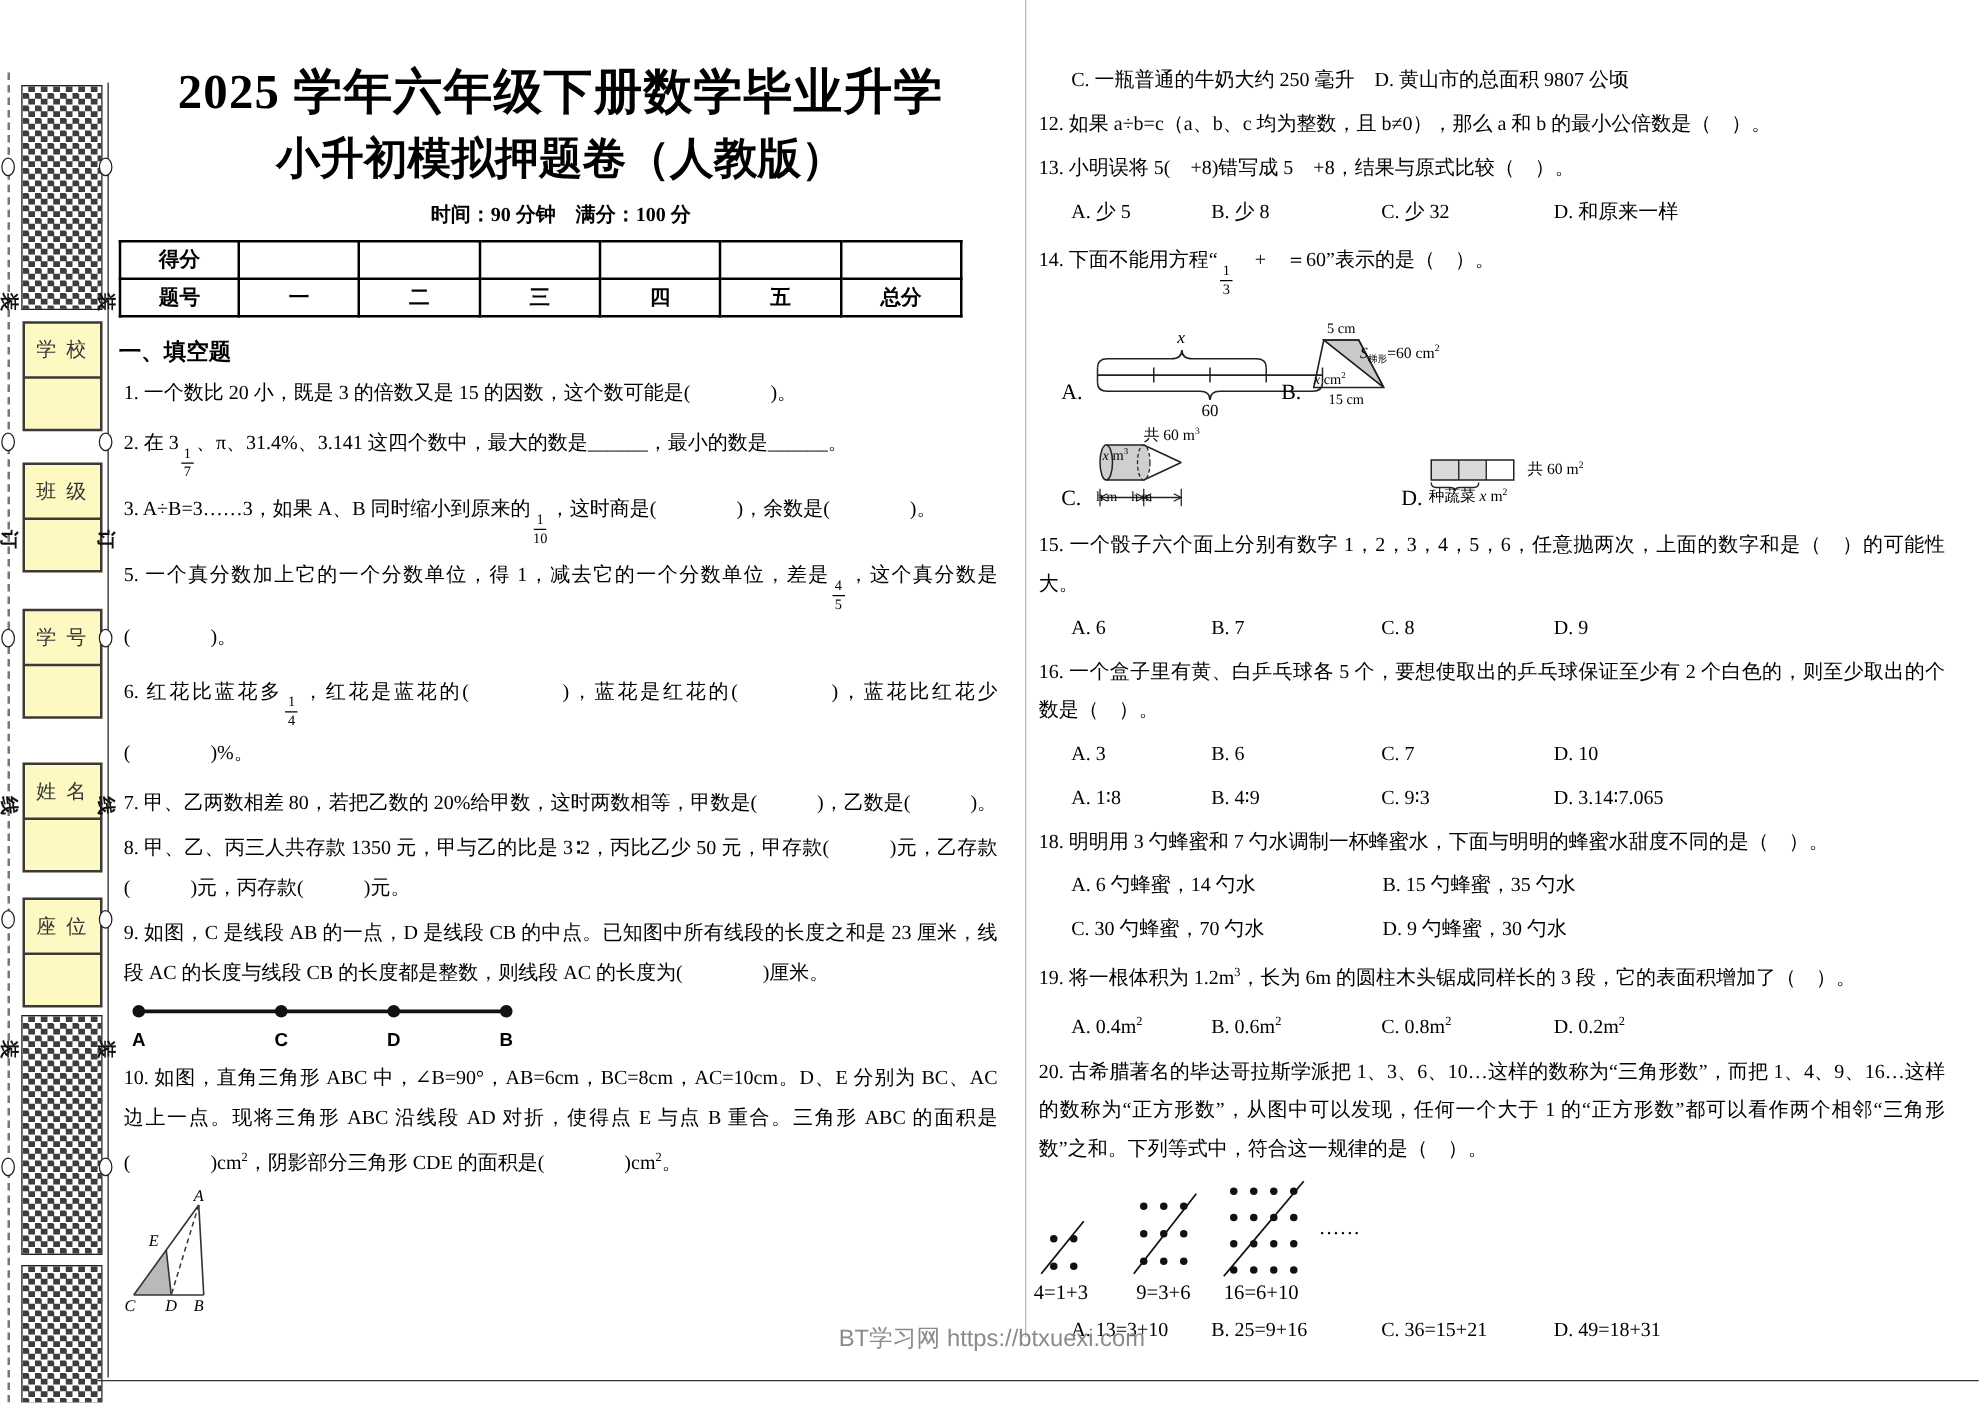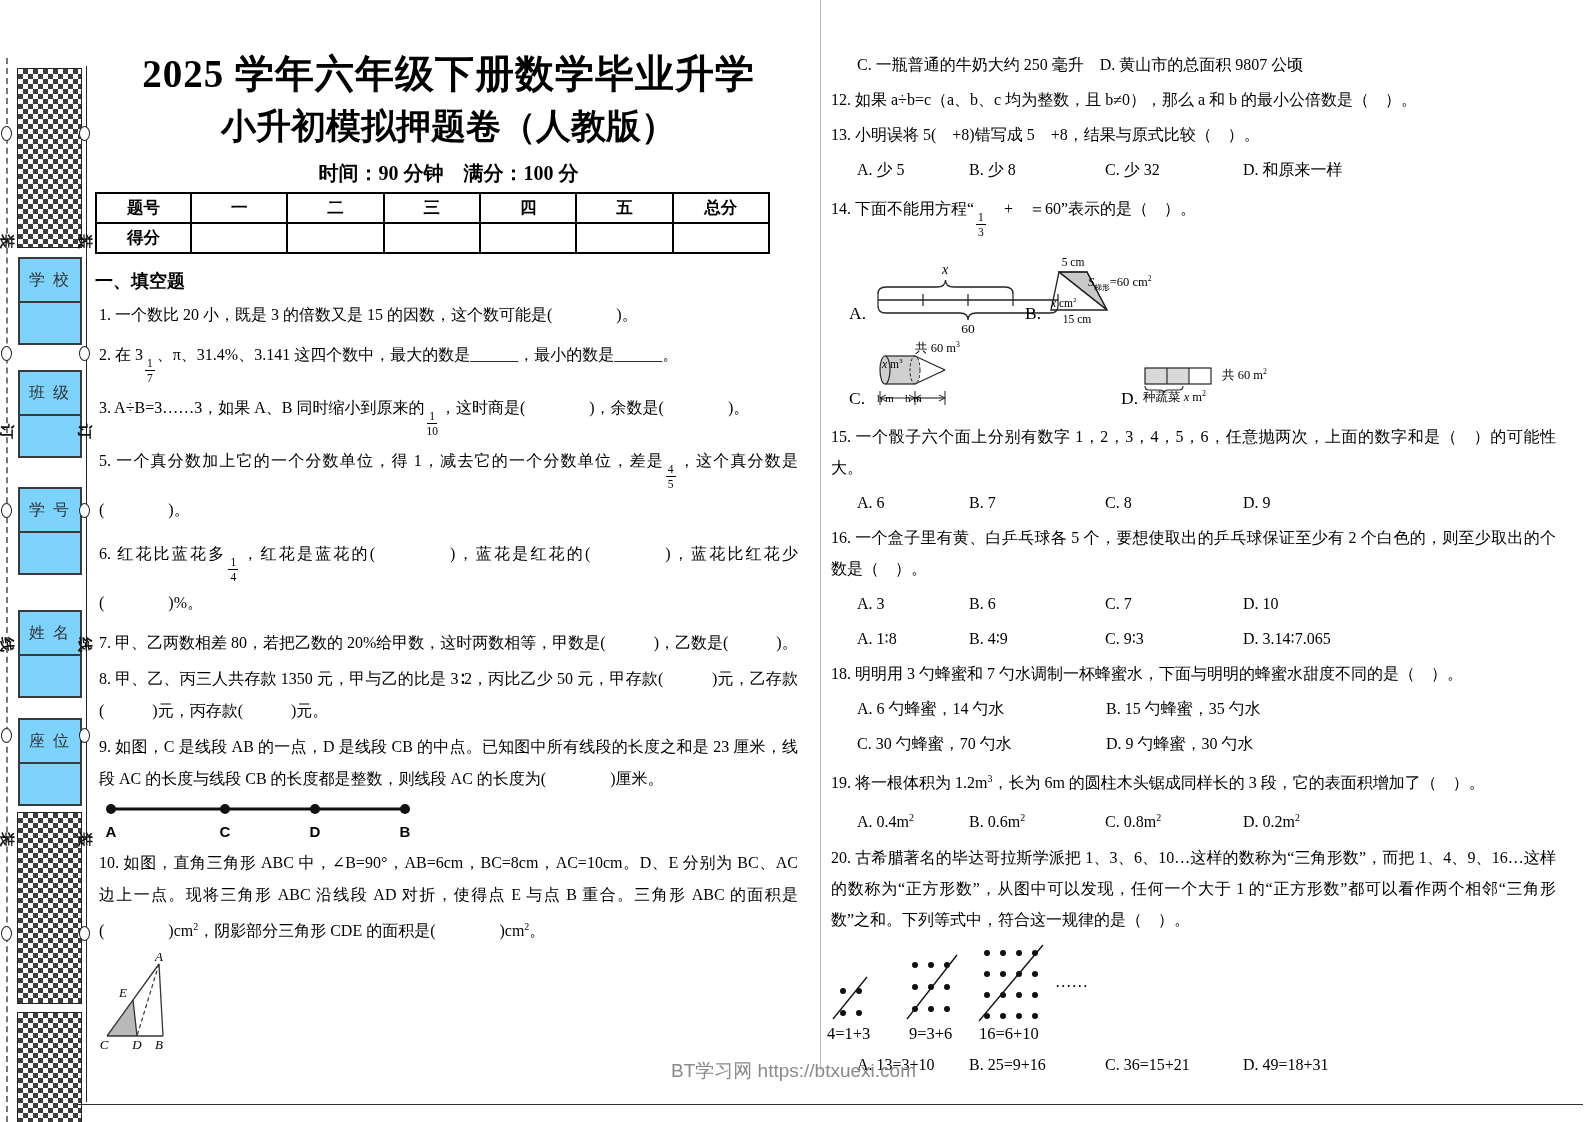--- a/index.html
+++ b/index.html
@@ -4,38 +4,38 @@
 <style>
   html,body{margin:0;padding:0}
   body{width:1587px;height:1122px;position:relative;overflow:hidden;background:#fff;
        font-family:"Liberation Serif","DejaVu Serif",serif;color:#000}
   .page{position:absolute;inset:0}
   
   .dashline{position:absolute;left:6px;top:58px;height:1064px;width:0;border-left:2px dashed #777}
   .solidline{position:absolute;left:86px;top:66px;height:1036px;width:0;border-left:1.6px solid #222}
   .checker{position:absolute;left:17px;width:63px;border:1px solid #222;
            background:repeating-conic-gradient(#3d3d3d 0% 25%,#ffffff 0% 50%) 0 0/10px 10px}
-  .mbox{position:absolute;left:18px;width:60px;border:2px solid #3a3a3a;background:#7dd3fc}
+  .mbox{position:absolute;left:18px;width:60px;border:2px solid #3a3a3a;background:#fef9c3}
   .mbox-label{height:42px;border-bottom:2px solid #3a3a3a;display:flex;align-items:center;justify-content:center;
               font-size:16px;letter-spacing:2px;color:#333}
   .mbox-blank{height:40px}
   .oring{position:absolute;width:9px;height:13px;border:1.6px solid #222;border-radius:50%;background:#fff}
   .bchar{position:absolute;font-size:15px;font-weight:700;color:#111;transform:rotate(90deg)}
   
   .divider{position:absolute;left:820px;top:0;height:1070px;width:0;border-left:1.2px solid #b9b9b9}
   .bottomrule{position:absolute;left:78px;top:1104px;width:1505px;border-top:1.6px solid #333}
   .footer{position:absolute;left:0;width:1587px;top:1058px;text-align:center;
           font-family:"Liberation Sans","DejaVu Sans",sans-serif;font-size:19px;color:#8a8a8a}
   
   .col{position:absolute;top:40px}
   .l{left:95px;width:707px}
   .r{left:827px;width:733px;top:45px}
   .t1{font-size:39px;font-weight:900;text-align:center;margin:8px 0 0;line-height:52px;letter-spacing:1px}
   .t2{font-size:35px;font-weight:900;text-align:center;margin:2px 0 0;line-height:50px}
-  .meta{font-size:20px;font-weight:700;text-align:center;margin-top:10px;line-height:22px}
+  .meta{font-size:16px;font-weight:700;text-align:center;margin-top:10px;line-height:22px}
   table.score{border-collapse:collapse;margin-top:8px;width:675px;table-layout:fixed}
   table.score td{border:2px solid #000;height:28px;text-align:center;font-weight:700;font-size:16.5px;padding:0}
   .sec{font-size:18px;font-weight:700;margin:13px 0 0;line-height:28px}
   .q{margin:4px;text-align:justify;font-size:16px;line-height:32px}
   .r .q{line-height:31px}
   .tall{line-height:40px !important}
   .opts{padding-left:26px;text-align:left}
   .opt4 .c1{display:inline-block;width:112px}
   .opt4 .c2{display:inline-block;width:136px}
   .opt4 .c3{display:inline-block;width:138px}
@@ -123,36 +123,36 @@
           <col style="width:95px">
           <col>
           <col>
           <col>
           <col>
           <col>
           <col>
         </colgroup>
       <tbody>
       <tr>
+        <td>得分</td>
+        <td></td>
+        <td></td>
+        <td></td>
+        <td></td>
+        <td></td>
+        <td></td>
+      </tr>
+      <tr>
         <td>题号</td>
         <td>一</td>
         <td>二</td>
         <td>三</td>
         <td>四</td>
         <td>五</td>
         <td>总分</td>
-      </tr>
-      <tr>
-        <td>得分</td>
-        <td></td>
-        <td></td>
-        <td></td>
-        <td></td>
-        <td></td>
-        <td></td>
       </tr>
       </tbody>
     </table>
 
     <p class="sec">一、填空题</p>
     <p class="q">1. 一个数比 20 小，既是 3 的倍数又是 15 的因数，这个数可能是(　　　　)。</p>
     <p class="q tall">2. 在 3<span class="frac">
           <span class="fn">1</span>
           <span class="fd">7</span>
         </span>、π、31.4%、3.141 这四个数中，最大的数是______，最小的数是______。</p>

